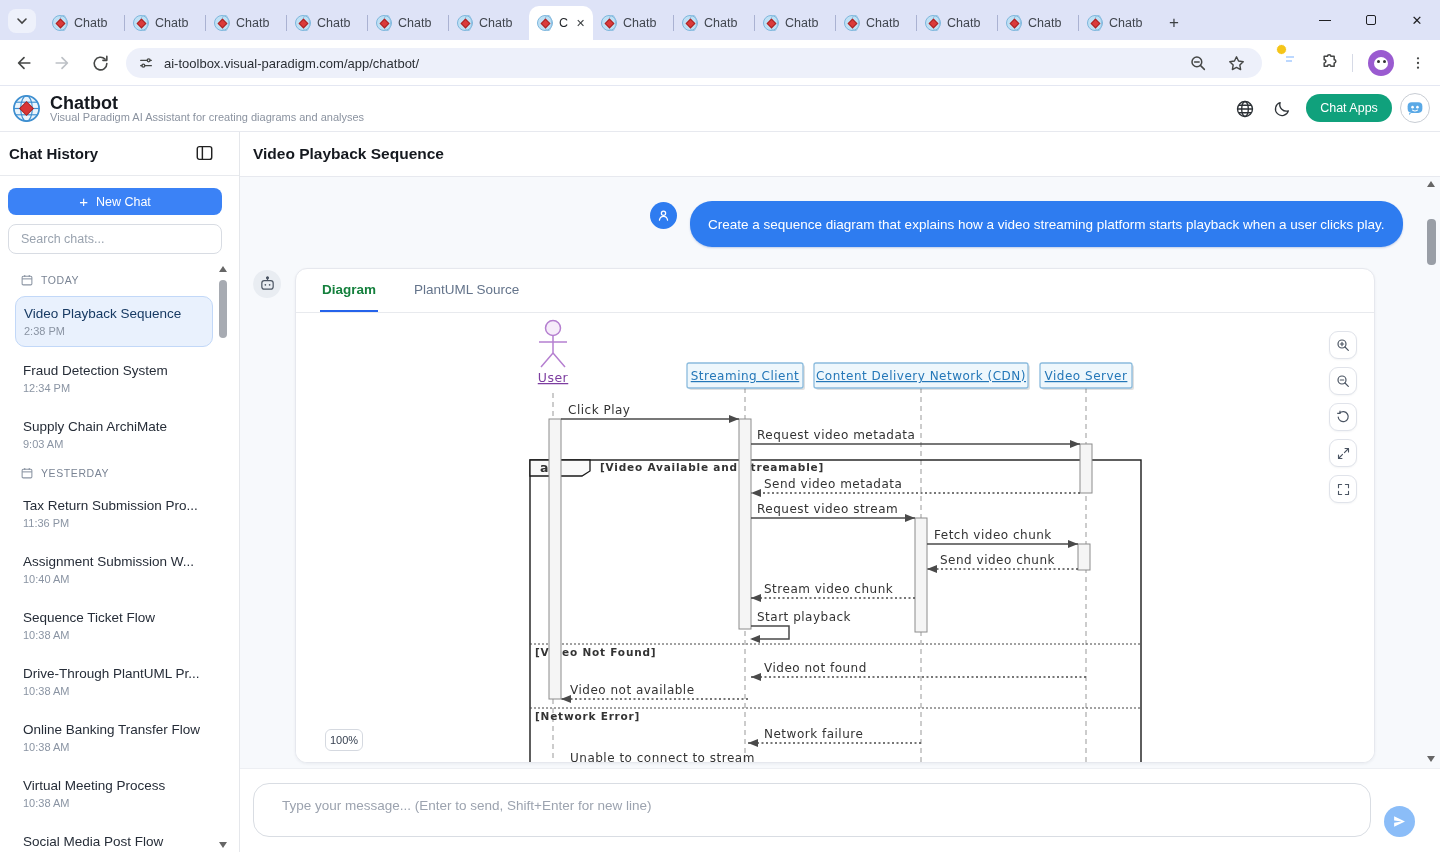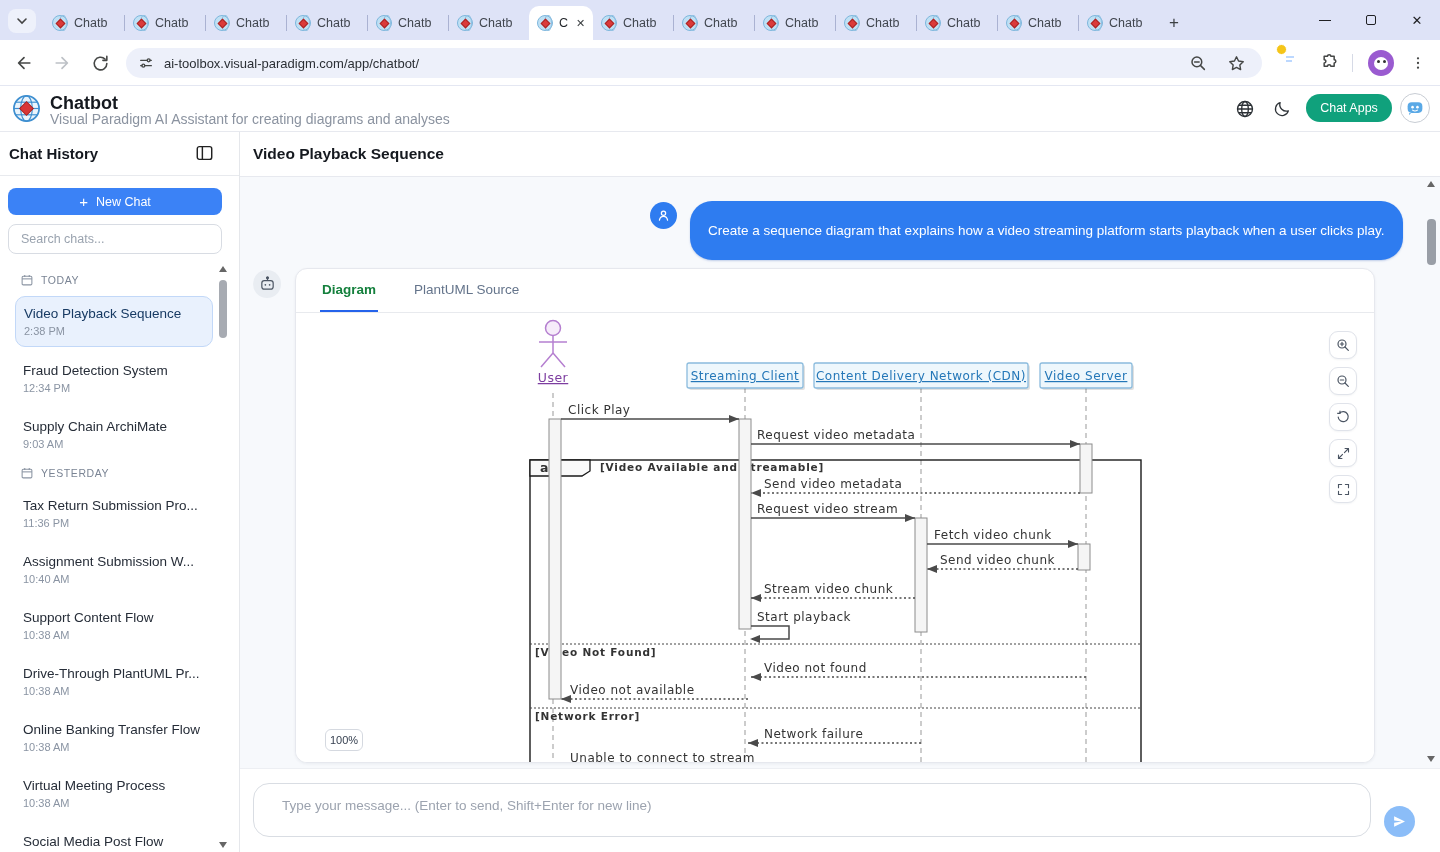--- a/index.html
+++ b/index.html
@@ -40,21 +40,21 @@
   .tb-sep { position:absolute; width:1px; height:18px; background:#d6dae6; top:14px; }
   .avatar-profile { position:absolute; width:26px; height:26px; border-radius:50%; background:#9a5bd0; top:10px; display:flex; align-items:center; justify-content:center; }
   .avatar-profile .panda { width:14px; height:13px; background:#fff; border-radius:50%; position:relative; }
   .avatar-profile .panda::before, .avatar-profile .panda::after { content:""; position:absolute; top:3.5px; width:3px; height:3px; background:#333; border-radius:50%; }
   .avatar-profile .panda::before { left:2.5px; } .avatar-profile .panda::after { right:2.5px; }
 
   
   .appheader { position:absolute; top:86px; left:0; width:1440px; height:46px; background:#fff; border-bottom:1px solid #e7e9ef; }
   .app-logo { position:absolute; left:11px; top:7px; }
   .app-name { position:absolute; left:50px; top:7px; font-size:18px; font-weight:bold; color:#15191f; }
-  .app-sub { position:absolute; left:50px; top:25px; font-size:14px; color:#8b93a0; }
+  .app-sub { position:absolute; left:50px; top:25px; font-size:11px; color:#8b93a0; }
   .hdr-ic { position:absolute; top:12px; width:22px; height:22px; display:flex; align-items:center; justify-content:center; }
   .more-apps { position:absolute; left:1306px; top:8px; width:86px; height:28px; border-radius:14px; background:#10a17c; color:#fff; font-size:12.5px; display:flex; align-items:center; justify-content:center; }
   .bot-avatar-hdr { position:absolute; left:1400px; top:7px; width:30px; height:30px; border-radius:50%; border:1.5px solid #c8cdd4; background:#fff; display:flex; align-items:center; justify-content:center; }
 
   
   .sidebar { position:absolute; top:132px; left:0; width:240px; height:720px; background:#fff; border-right:1px solid #e5e7eb; overflow:hidden; }
   .sb-head { position:relative; height:44px; border-bottom:1px solid #e8eaee; }
   .sb-title { position:absolute; left:9px; top:13px; font-size:15px; font-weight:bold; color:#14181f; }
   .sb-toggle { position:absolute; right:26px; top:13px; }
   .newchat { position:absolute; left:8px; top:56px; width:214px; height:27px; background:#3b82f6; border-radius:8px; color:#fff; font-size:12.5px; display:flex; align-items:center; justify-content:center; gap:8px; }
@@ -75,21 +75,21 @@
   .sb-thumb { width:8px; height:58px; border-radius:4px; background:#a7abb2; margin:8px auto 0; }
 
   
   .main { position:absolute; top:132px; left:240px; width:1200px; height:720px; background:#f7f9fc; }
   .main-titlebar { position:absolute; top:0; left:0; right:0; height:45px; background:#fff; border-bottom:1px solid #e7e9ef; }
   .page-title { position:absolute; left:13px; top:13px; font-size:15.5px; font-weight:bold; color:#15191f; }
   .chat { position:absolute; top:45px; left:0; right:0; height:591px; overflow:hidden; }
 
   .user-row { position:absolute; top:24px; left:0; right:38px; }
   .user-avatar { position:absolute; left:410px; top:1px; width:27px; height:27px; border-radius:50%; background:#2e7cf0; display:flex; align-items:center; justify-content:center; }
-  .user-bubble { position:absolute; left:450px; top:0; width:713px; height:59px; background:#2e7cf0; border-radius:22px; color:#fff; font-size:13.5px; display:flex; align-items:center; padding:0 18px; box-shadow:0 1px 2px rgba(30,80,180,.25); }
+  .user-bubble { position:absolute; left:450px; top:0; width:713px; height:46px; background:#2e7cf0; border-radius:22px; color:#fff; font-size:13.5px; display:flex; align-items:center; padding:0 18px; box-shadow:0 1px 2px rgba(30,80,180,.25); }
 
   .bot-avatar { position:absolute; left:13px; top:93px; width:28px; height:28px; border-radius:50%; background:#e9edf2; display:flex; align-items:center; justify-content:center; }
   .card { position:absolute; left:55px; top:91px; width:1080px; height:495px; background:#fff; border:1px solid #e6e8ee; border-radius:12px; box-shadow:0 1px 3px rgba(20,30,60,.06); overflow:hidden; }
   .card-tabs { position:relative; height:44px; border-bottom:1px solid #e8eaee; display:flex; align-items:stretch; padding-left:24px; gap:34px; }
   .card-tab { display:flex; align-items:center; font-size:13.5px; color:#64748b; border-bottom:2.5px solid transparent; padding:0 2px; }
   .card-tab.active { color:#15803d; border-bottom-color:#2563eb;font-weight:bold; }
   .viewport { position:relative; width:100%; height:450px; background:#fff; overflow:hidden; }
   .dg-tools { position:absolute; right:17px; top:18px; display:flex; flex-direction:column; gap:8px; }
   .dg-btn { width:28px; height:28px; background:#fff; border:1px solid #e0e3ea; border-radius:9px; display:flex; align-items:center; justify-content:center; box-shadow:0 1px 2px rgba(20,30,60,.05); color:#4b5563; }
   .zoom-badge { position:absolute; left:29px; bottom:12px; width:38px; height:22px; background:#fff; border:1px solid #d5d9e0; border-radius:6px; font-size:11px; color:#374151; display:flex; align-items:center; justify-content:center; }
@@ -405,21 +405,21 @@
         </div>
         <div class="sb-item">
           <div class="t">Tax Return Submission Pro...</div>
           <div class="tm">11:36 PM</div>
         </div>
         <div class="sb-item">
           <div class="t">Assignment Submission W...</div>
           <div class="tm">10:40 AM</div>
         </div>
         <div class="sb-item">
-          <div class="t">Support Content Flow</div>
+          <div class="t">Sequence Ticket Flow</div>
           <div class="tm">10:38 AM</div>
         </div>
         <div class="sb-item">
           <div class="t">Drive-Through PlantUML Pr...</div>
           <div class="tm">10:38 AM</div>
         </div>
         <div class="sb-item">
           <div class="t">Online Banking Transfer Flow</div>
           <div class="tm">10:38 AM</div>
         </div>

